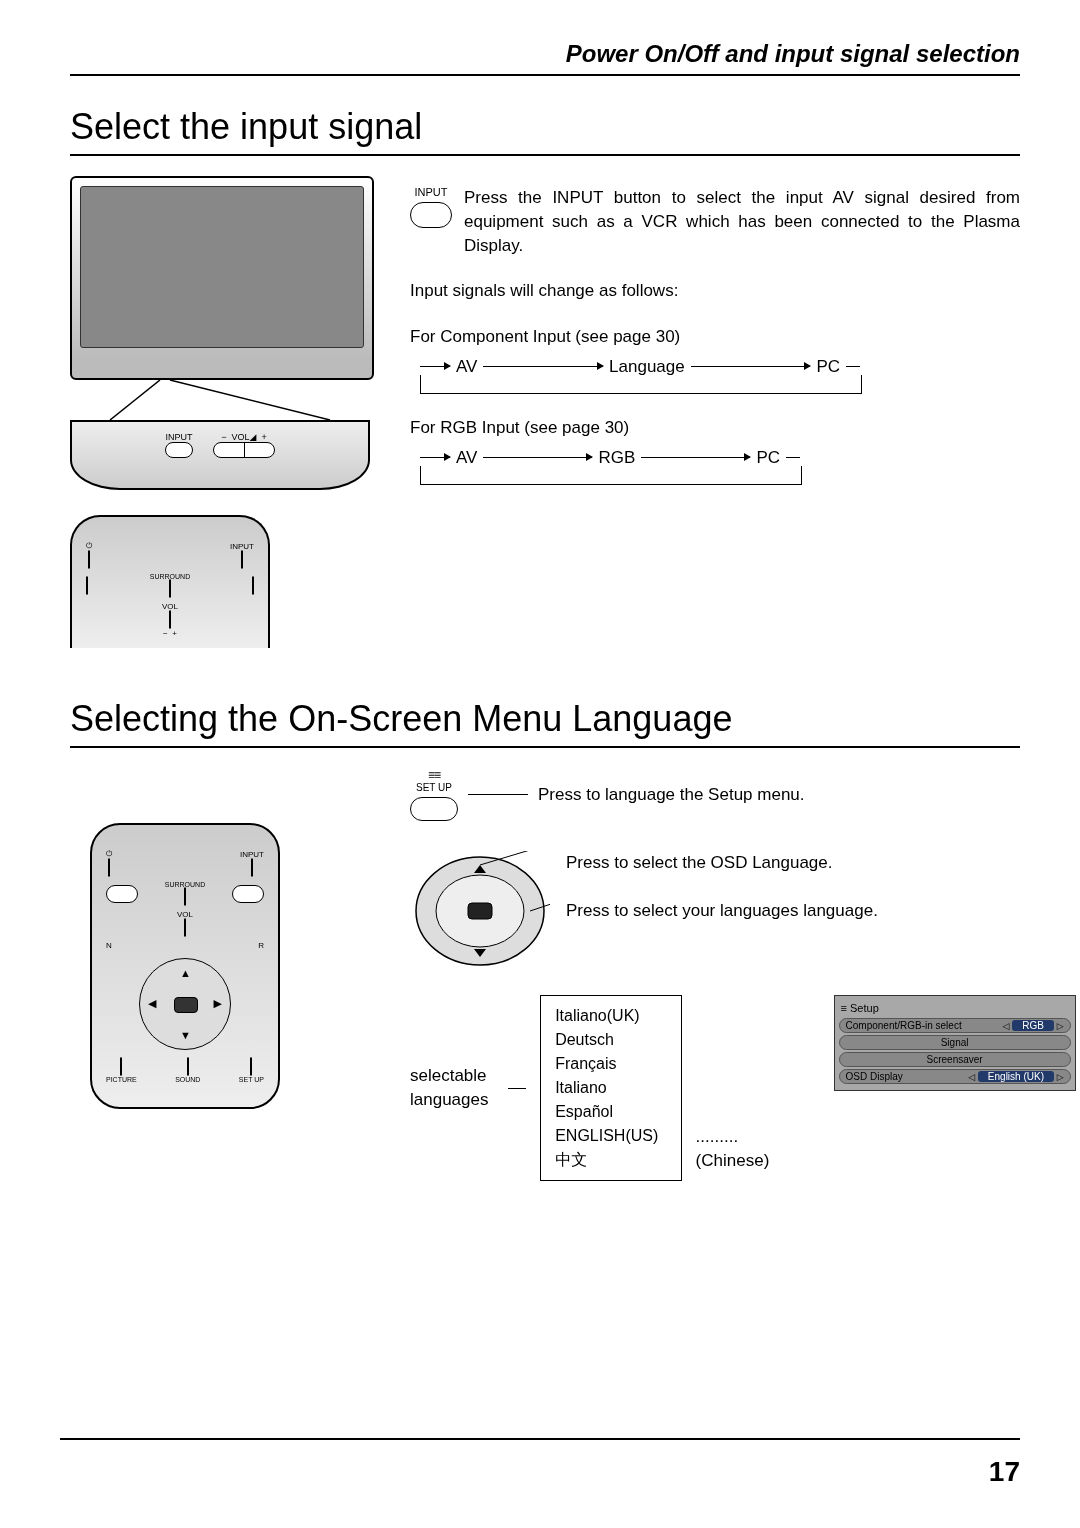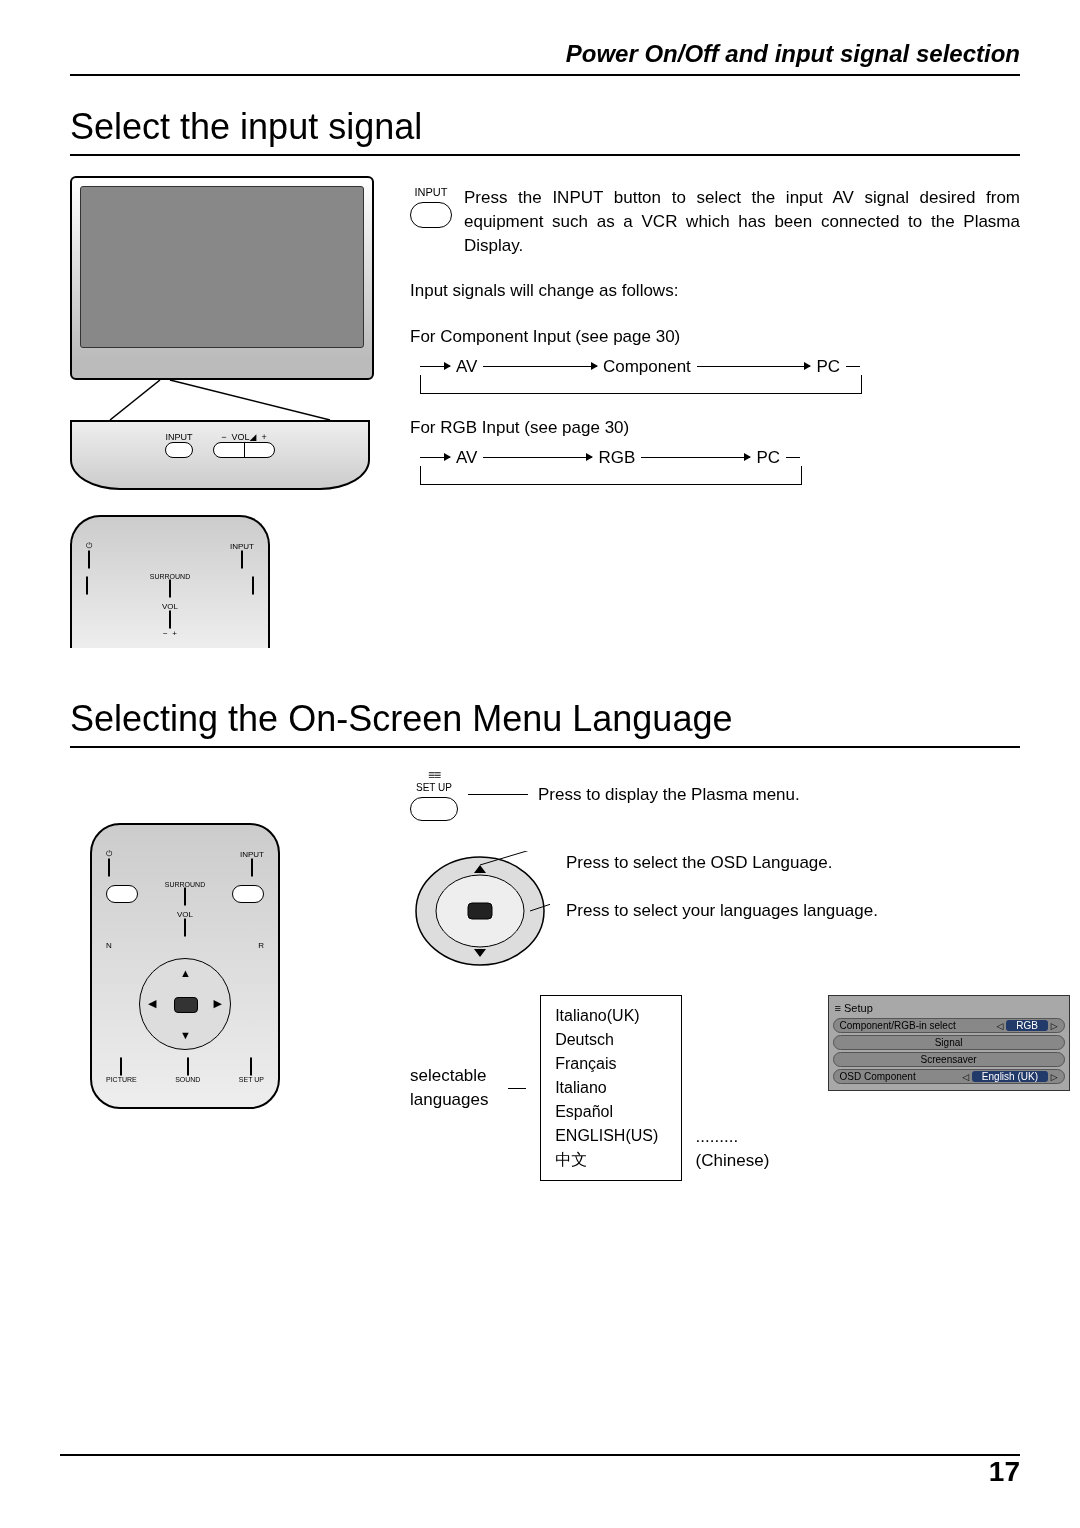--- a/index.html
+++ b/index.html
@@ -218,21 +218,21 @@
     background: #223a6a; color:#fff; padding:0 10px; border-radius:3px;
   }
   .osd .tri{font-size:9px;}
   .footer {
     position: absolute;
     bottom: 40px;
     left: 60px;
     right: 60px;
     border-top: 2px solid #000;
     text-align: right;
-    padding-top: 0;
+    padding-top: 16px;
     font-size: 28px;
     font-weight: bold;
   }
 </style>
 </head>
 <body>
 
 <div class="page">
 
   <div class="header-bar">Power On/Off and input signal selection</div>
@@ -297,21 +297,21 @@
 
       <div class="gap"></div>
       <div class="body-text">Input signals will change as follows:</div>
       <div class="gap"></div>
       <div class="body-text">For Component Input (see page 30)</div>
       <div style="height:8px;"></div>
       <div class="cycle-row" style="width:440px;">
         <div class="arrow-short"></div>
         <span>AV</span>
         <div class="arrow-long"></div>
-        <span>Component</span>
+        <span>Language</span>
         <div class="arrow-long"></div>
         <span>PC</span>
         <div style="width:14px;height:1px;background:#000;"></div>
       </div>
       <div class="cycle-box" style="width:440px;"></div>
 
       <div class="gap"></div>
       <div class="body-text">For RGB Input (see page 30)</div>
       <div style="height:8px;"></div>
       <div class="cycle-row" style="width:380px;">
@@ -368,21 +368,21 @@
 
     <div style="flex:1;">
 
       <div class="setup-callout">
         <div class="setup-btn">
           <div class="setup-icon">≡≡</div>
           <div>SET UP</div>
           <div class="input-btn-shape" style="width:46px;height:22px;"></div>
         </div>
         <div class="leader"></div>
-        <div class="body-text">Press to display the Plasma menu.</div>
+        <div class="body-text">Press to language the Setup menu.</div>
       </div>
 
       <div style="display:flex;gap:16px;align-items:flex-start;">
         <div class="dpad-big">
           <svg width="140" height="120" viewBox="0 0 140 120">
             <ellipse cx="70" cy="60" rx="64" ry="54" fill="#ddd" stroke="#000" stroke-width="1.5"></ellipse>
             <ellipse cx="70" cy="60" rx="44" ry="36" fill="#eee" stroke="#000" stroke-width="1"></ellipse>
             <rect x="58" y="52" width="24" height="16" rx="4" fill="#222" stroke="#000"></rect>
 
             <path d="M70 14 l6 8 h-12 z" fill="#000"></path>
@@ -407,34 +407,34 @@
           <div>Italiano(UK)</div>
           <div>Deutsch</div>
           <div>Français</div>
           <div>Italiano</div>
           <div>Español</div>
           <div>ENGLISH(US)</div>
           <div>中文</div>
         </div>
         <div style="align-self:flex-end;padding-bottom:8px;" class="body-text">.........(Chinese)</div>
 
-        <div class="osd" style="align-self:flex-start;margin-left:10px;">
+        <div class="osd" style="align-self:flex-start;margin-left:16px;">
           <div class="title-row"><span>≡</span> <span>Setup</span></div>
           <div class="pill-row sel">
             <span>Component/RGB-in select</span>
             <span><span class="tri">◁</span> <span class="val">RGB</span> <span class="tri">▷</span></span>
           </div>
           <div class="pill-row" style="justify-content:center;">
               <span>Signal</span>
             </div>
           <div class="pill-row" style="justify-content:center;">
               <span>Screensaver</span>
             </div>
           <div class="pill-row sel">
-            <span>OSD  Component</span>
+            <span>OSD  Display</span>
             <span><span class="tri">◁</span> <span class="val">English (UK)</span> <span class="tri">▷</span></span>
           </div>
         </div>
       </div>
 
     </div>
   </div>
 
   <div class="footer">
     <span>17</span>

